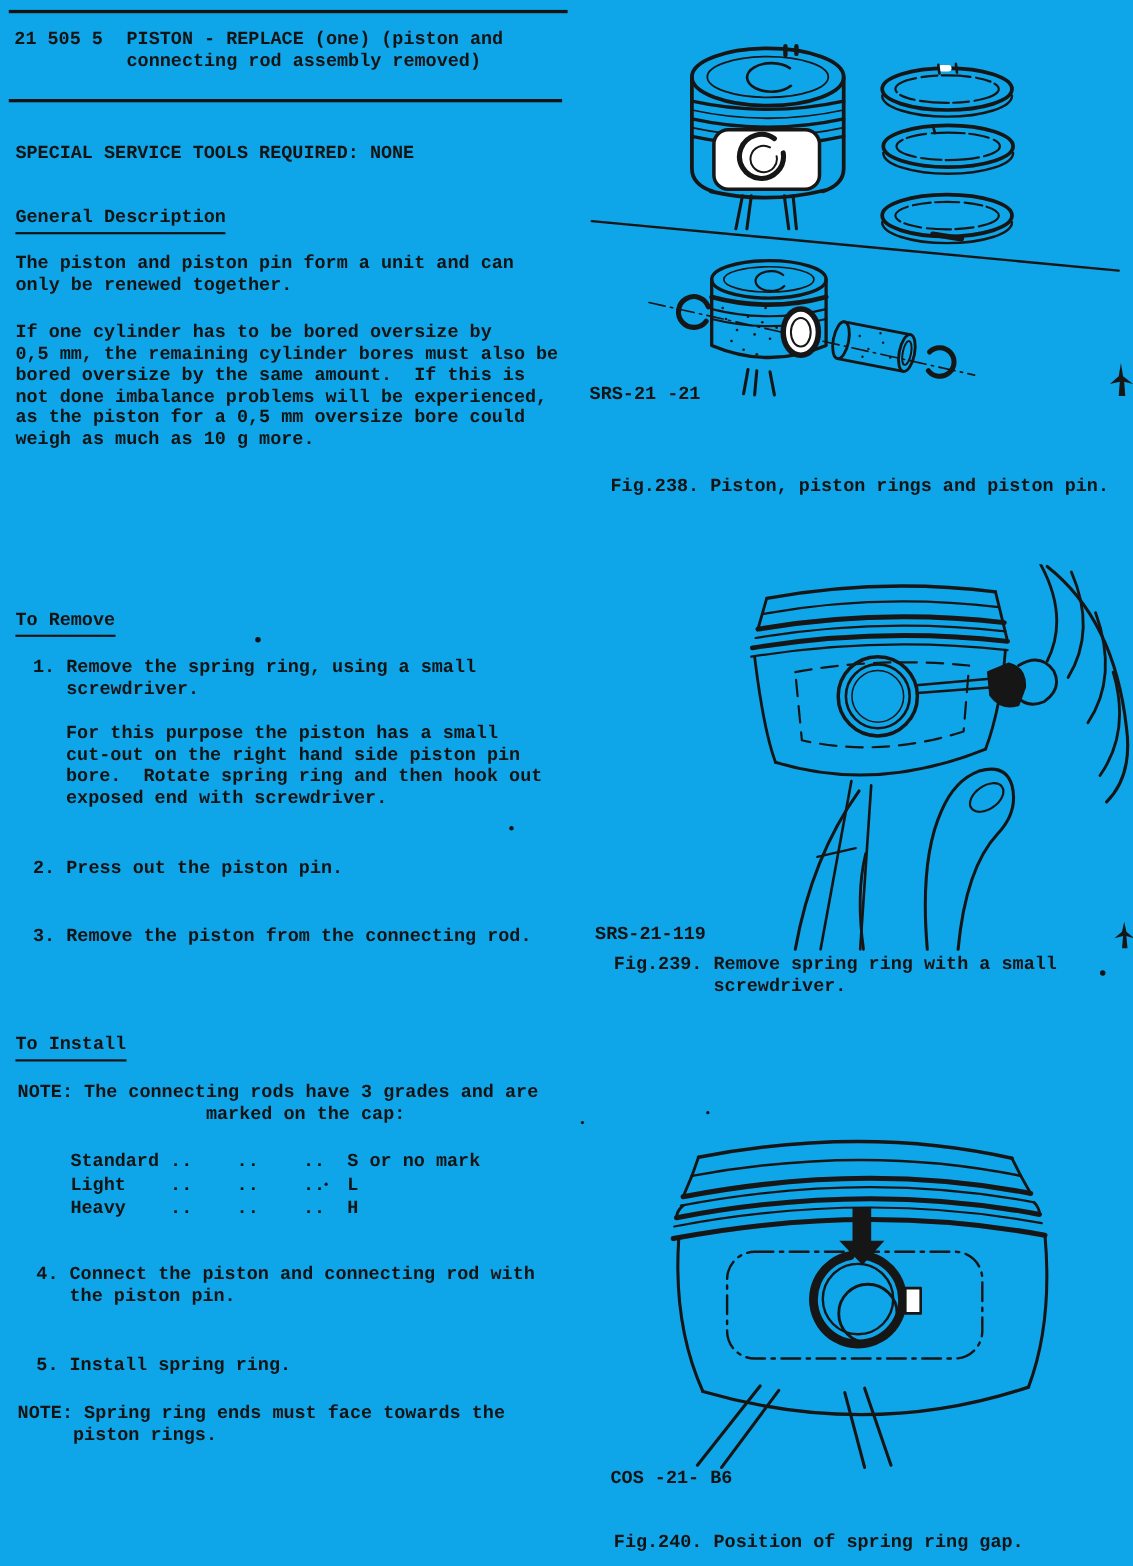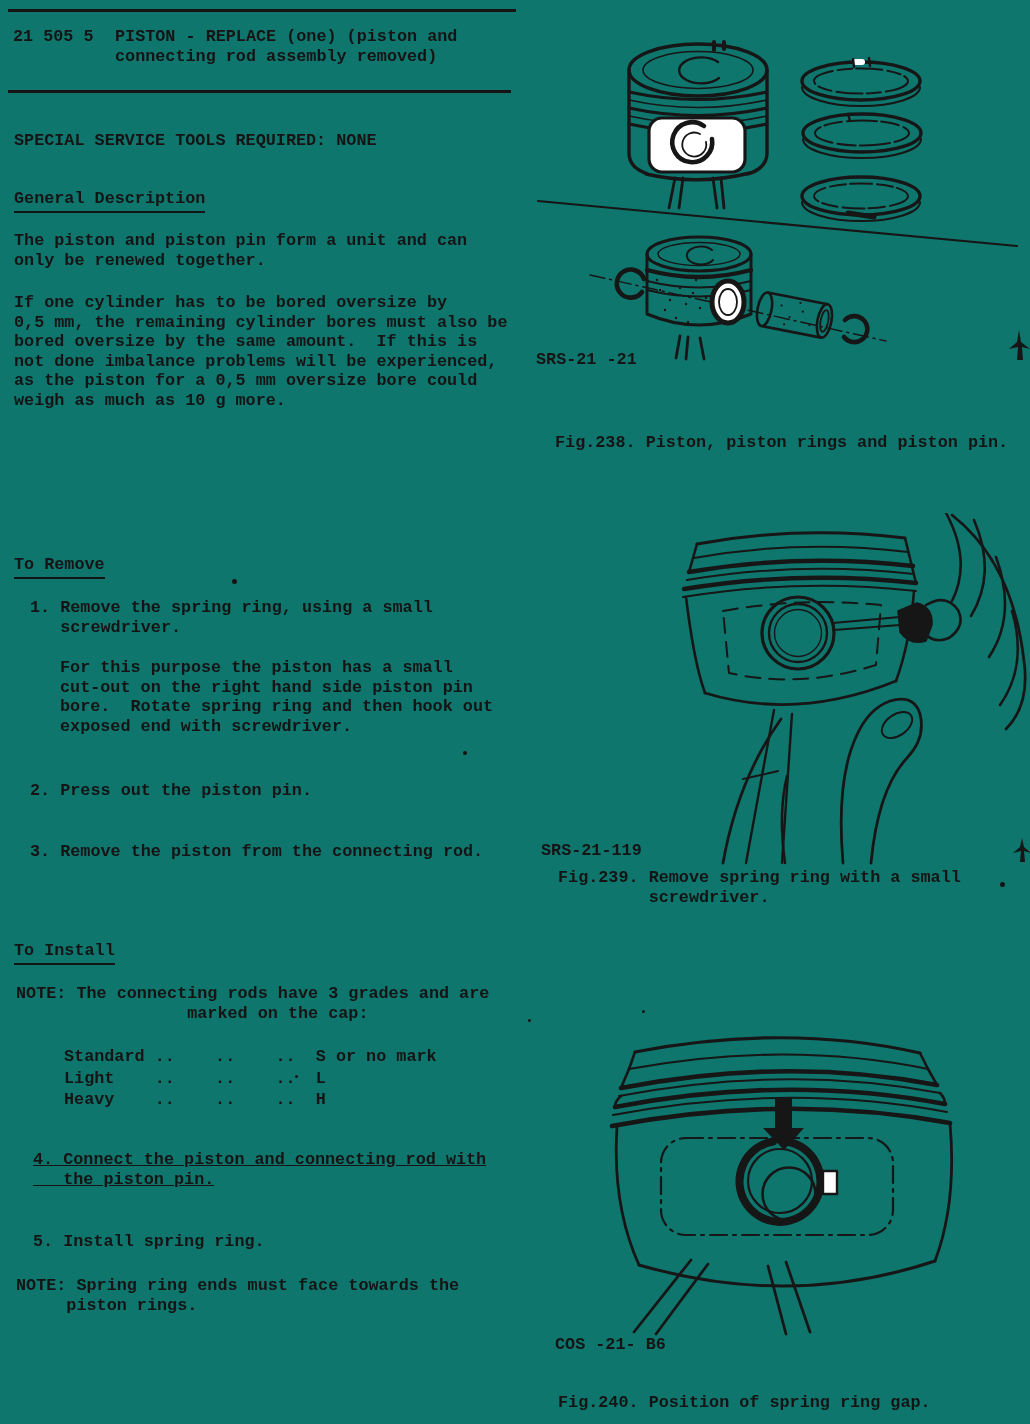--- a/index.html
+++ b/index.html
@@ -1,19 +1,19 @@
 <!DOCTYPE html>
 <html><head>
 <meta charset="utf-8">
 <style>
   html,body{margin:0;padding:0;background:#e8e8e4;}
   .page{
     position:relative;
     width:1030px;height:1424px;
-    background:#0f766e;
+    background:#0ea5e9;
     overflow:hidden;
     font-family:"Liberation Mono","DejaVu Sans Mono",monospace;
     color:#141414;
   }
   .t{
     position:absolute;
     white-space:pre;
     font-size:16.8px;
     line-height:19.6px;
     font-weight:700;
@@ -63,21 +63,21 @@
 exposed end with screwdriver.</div>
   <div class="t" style="left:30px;top:781px;">2. Press out the piston pin.</div>
   <div class="t" style="left:30px;top:842px;">3. Remove the piston from the connecting rod.</div>
 
   <div class="t heading" style="left:14px;top:941px;"><span>To Install</span></div>
   <div class="t" style="left:16px;top:984px;text-align:center;">NOTE: The connecting rods have 3 grades and are
      marked on the cap:</div>
   <div class="t" style="left:64px;top:1046px;line-height:21.5px;">Standard ..    ..    ..  S or no mark
 Light    ..    ..    ..  L
 Heavy    ..    ..    ..  H</div>
-  <div class="t" style="left:33px;top:1150px;text-decoration:underline;">4. Connect the piston and connecting rod with
+  <div class="t" style="left:33px;top:1150px;">4. Connect the piston and connecting rod with
    the piston pin.</div>
   <div class="t" style="left:33px;top:1232px;">5. Install spring ring.</div>
   <div class="t" style="left:16px;top:1276px;">NOTE: Spring ring ends must face towards the
      piston rings.</div>
 
   <div class="fig" style="left:528px;top:38px;width:502px;height:332px;">
     <svg viewBox="0 0 502 332">
       <g class="ln" stroke-width="2.4">
 
         <ellipse cx="170" cy="32" rx="69" ry="26" stroke-width="3.4"></ellipse>

